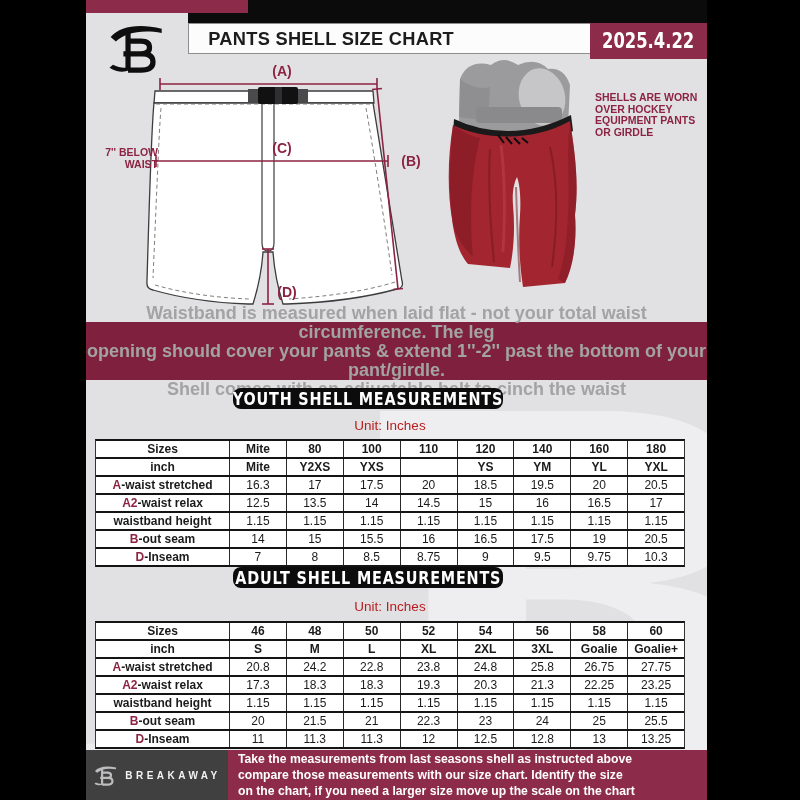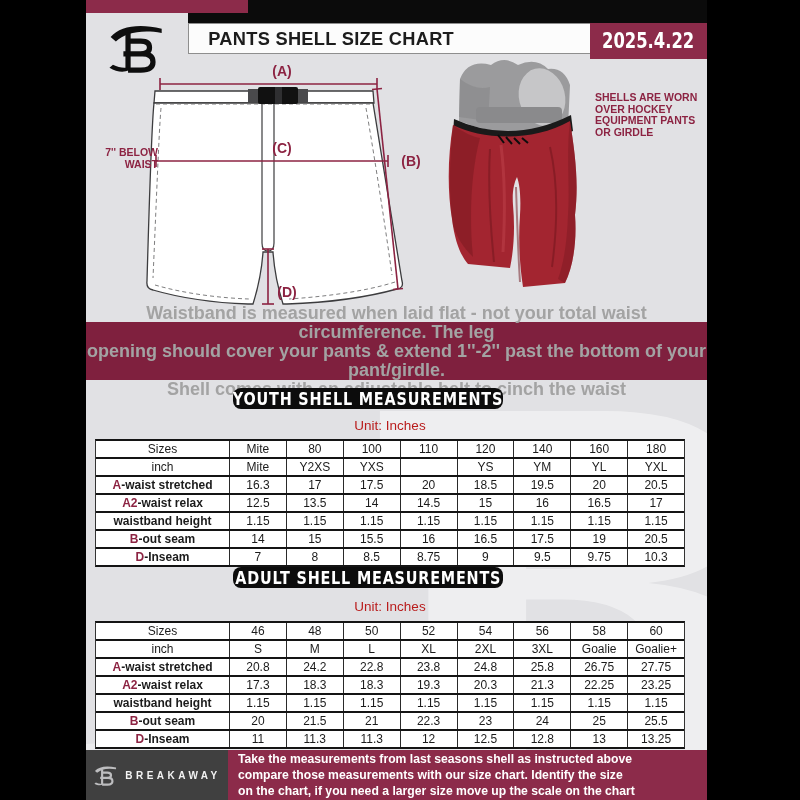--- a/index.html
+++ b/index.html
@@ -45,21 +45,21 @@
 
   
   .size-table { position:absolute; left:9px; width:590px; background:#fff; border-top:2px solid #141414; border-bottom:2px solid #141414; border-left:1px solid #333; border-right:1px solid #333; z-index:2; }
   .table-youth { top:439px; }
   .table-adult { top:621px; }
   .tr { display:grid; grid-template-columns:133px repeat(8, 1fr); }
   .tr + .tr { border-top:2px solid #141414; }
   .td { height:16px; display:flex; align-items:center; justify-content:center; font-size:12px; color:#1b1b1b; overflow:hidden; }
   .td + .td { border-left:1px solid #2a2a2a; }
   .td.label { font-weight:bold; }
-  .tr.bold .td { font-weight:normal; }
+  .tr.bold .td { font-weight:bold; }
   .prefix { color:#8c2342; }
 
   
   .footer { position:absolute; left:0; bottom:0; width:100%; height:50px; display:flex; z-index:5; }
   .footer-brand { width:142px; background:#404040; display:flex; align-items:center; justify-content:center; gap:8px; flex-shrink:0; }
   .footer-brand svg { width:24px; height:23px; color:#bdbdbf; }
   .brand-name { color:#f2f2f2; font-size:10px; font-weight:bold; letter-spacing:3.5px; }
   .footer-note { flex:1; background:#8c2b4a; color:#fff; font-size:12.2px; line-height:16.2px; font-weight:bold; display:flex; align-items:center; padding:0 6px 0 10px; white-space:pre-line; }
 </style>
 </head>

